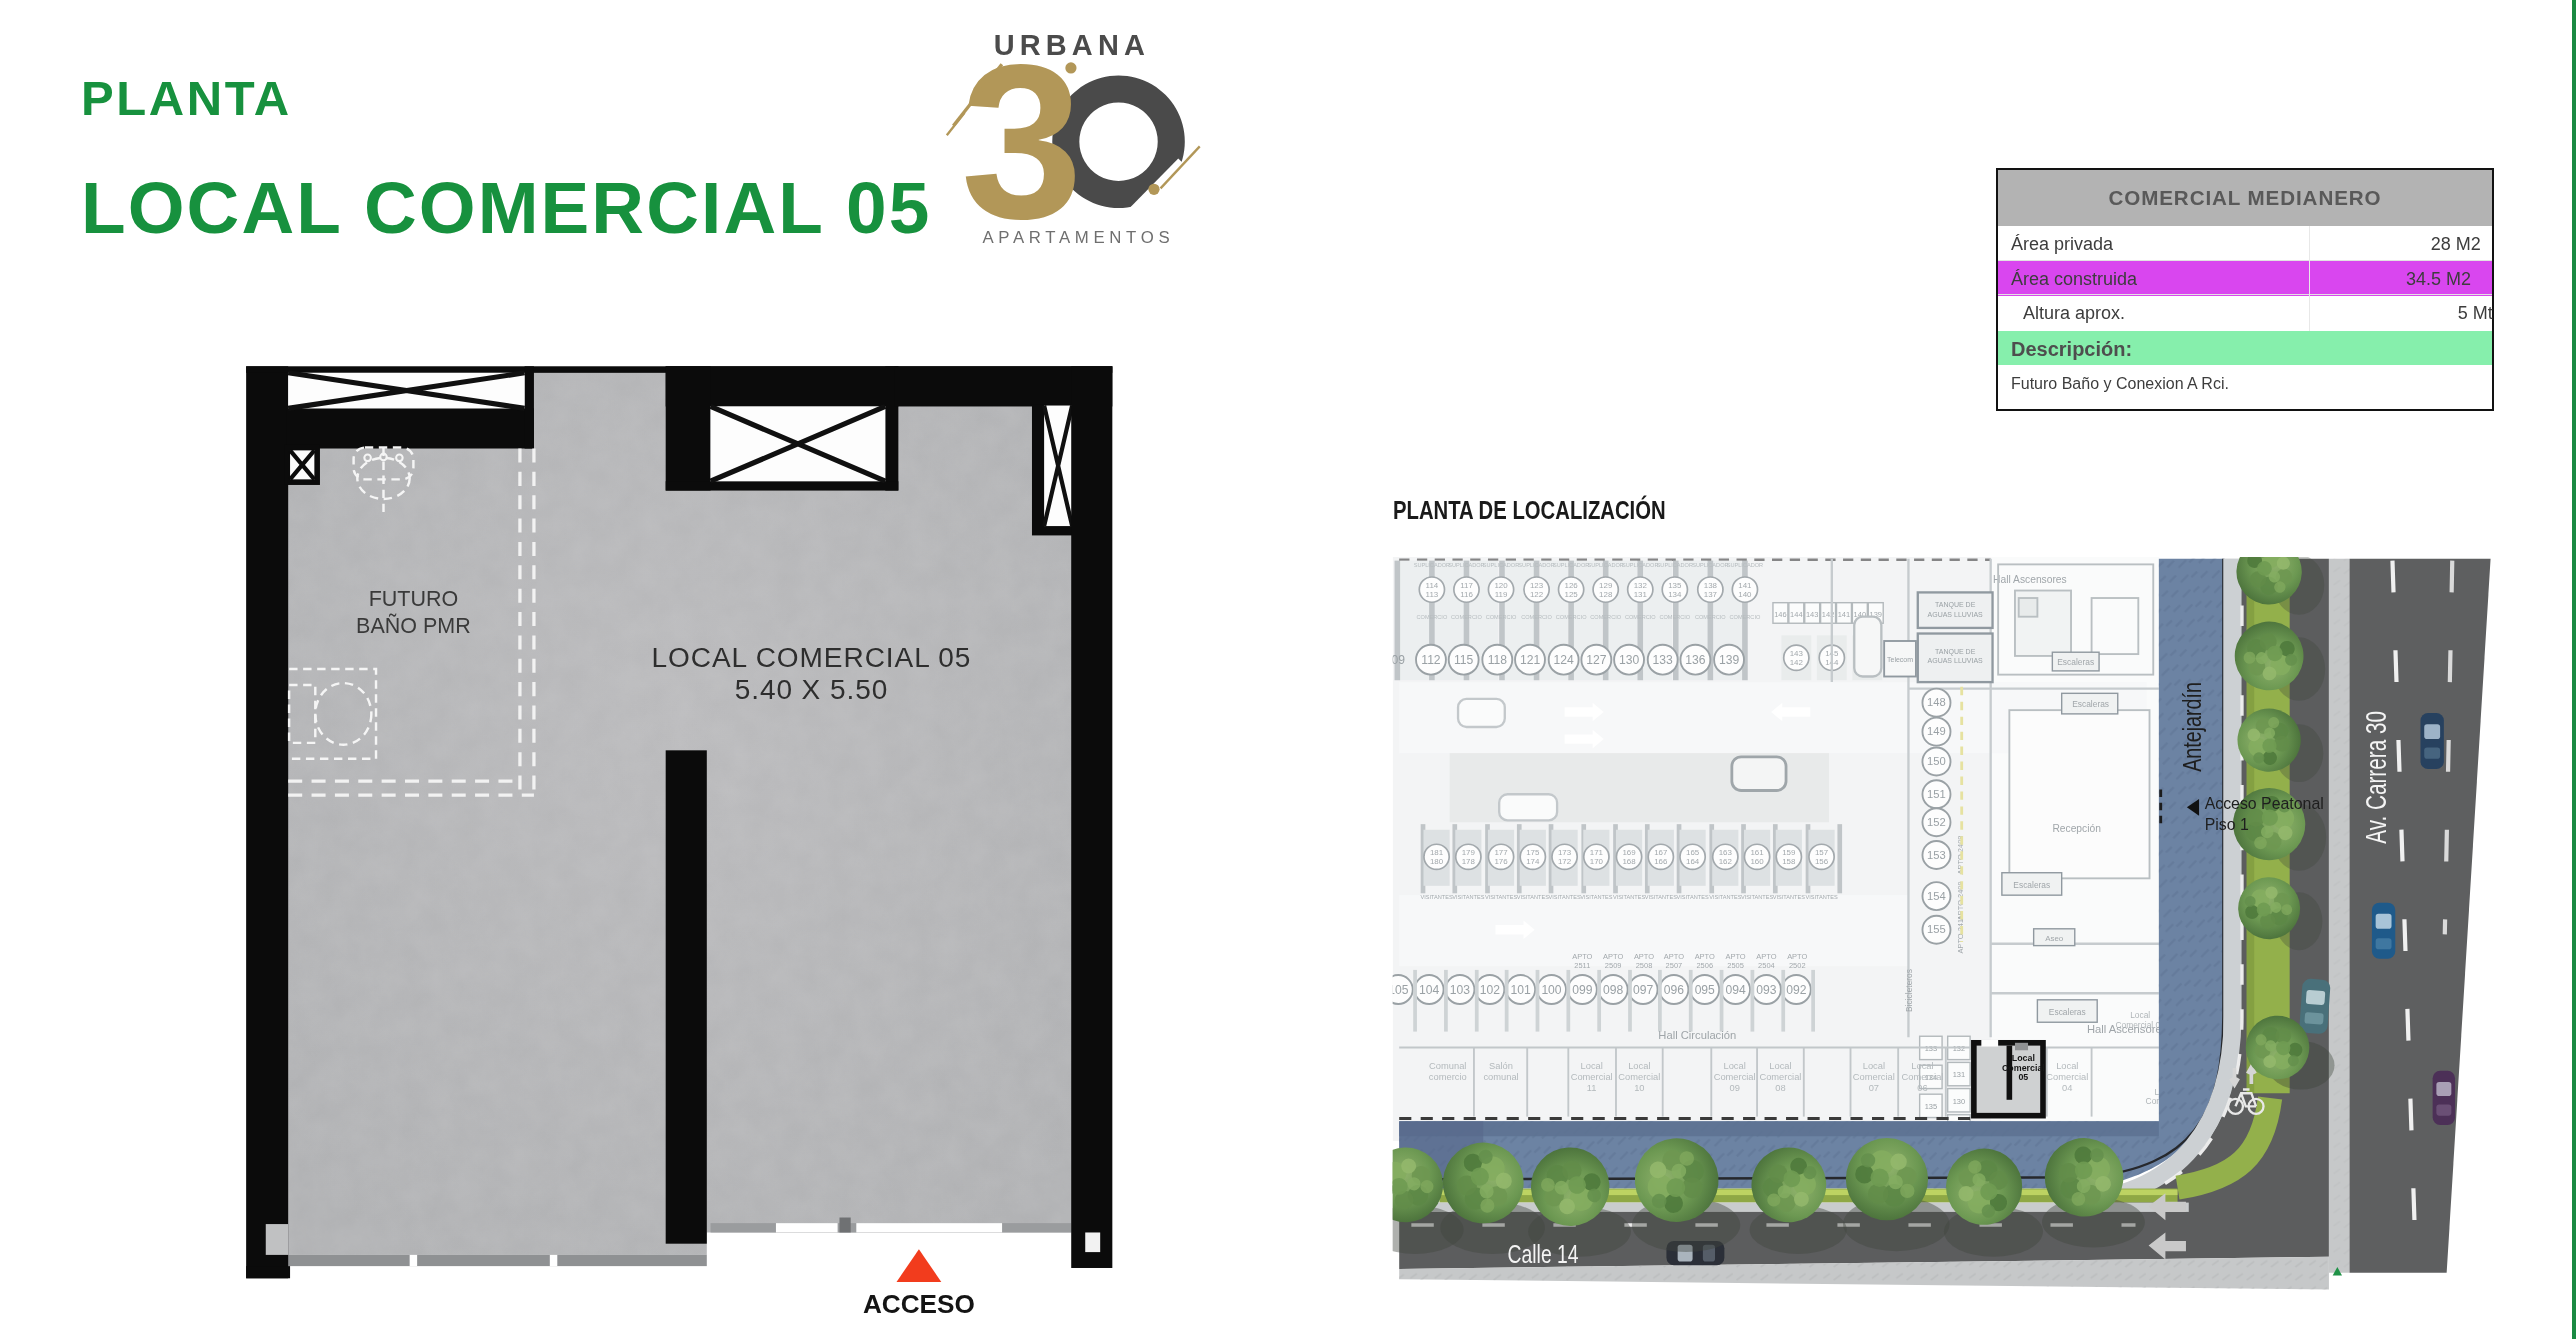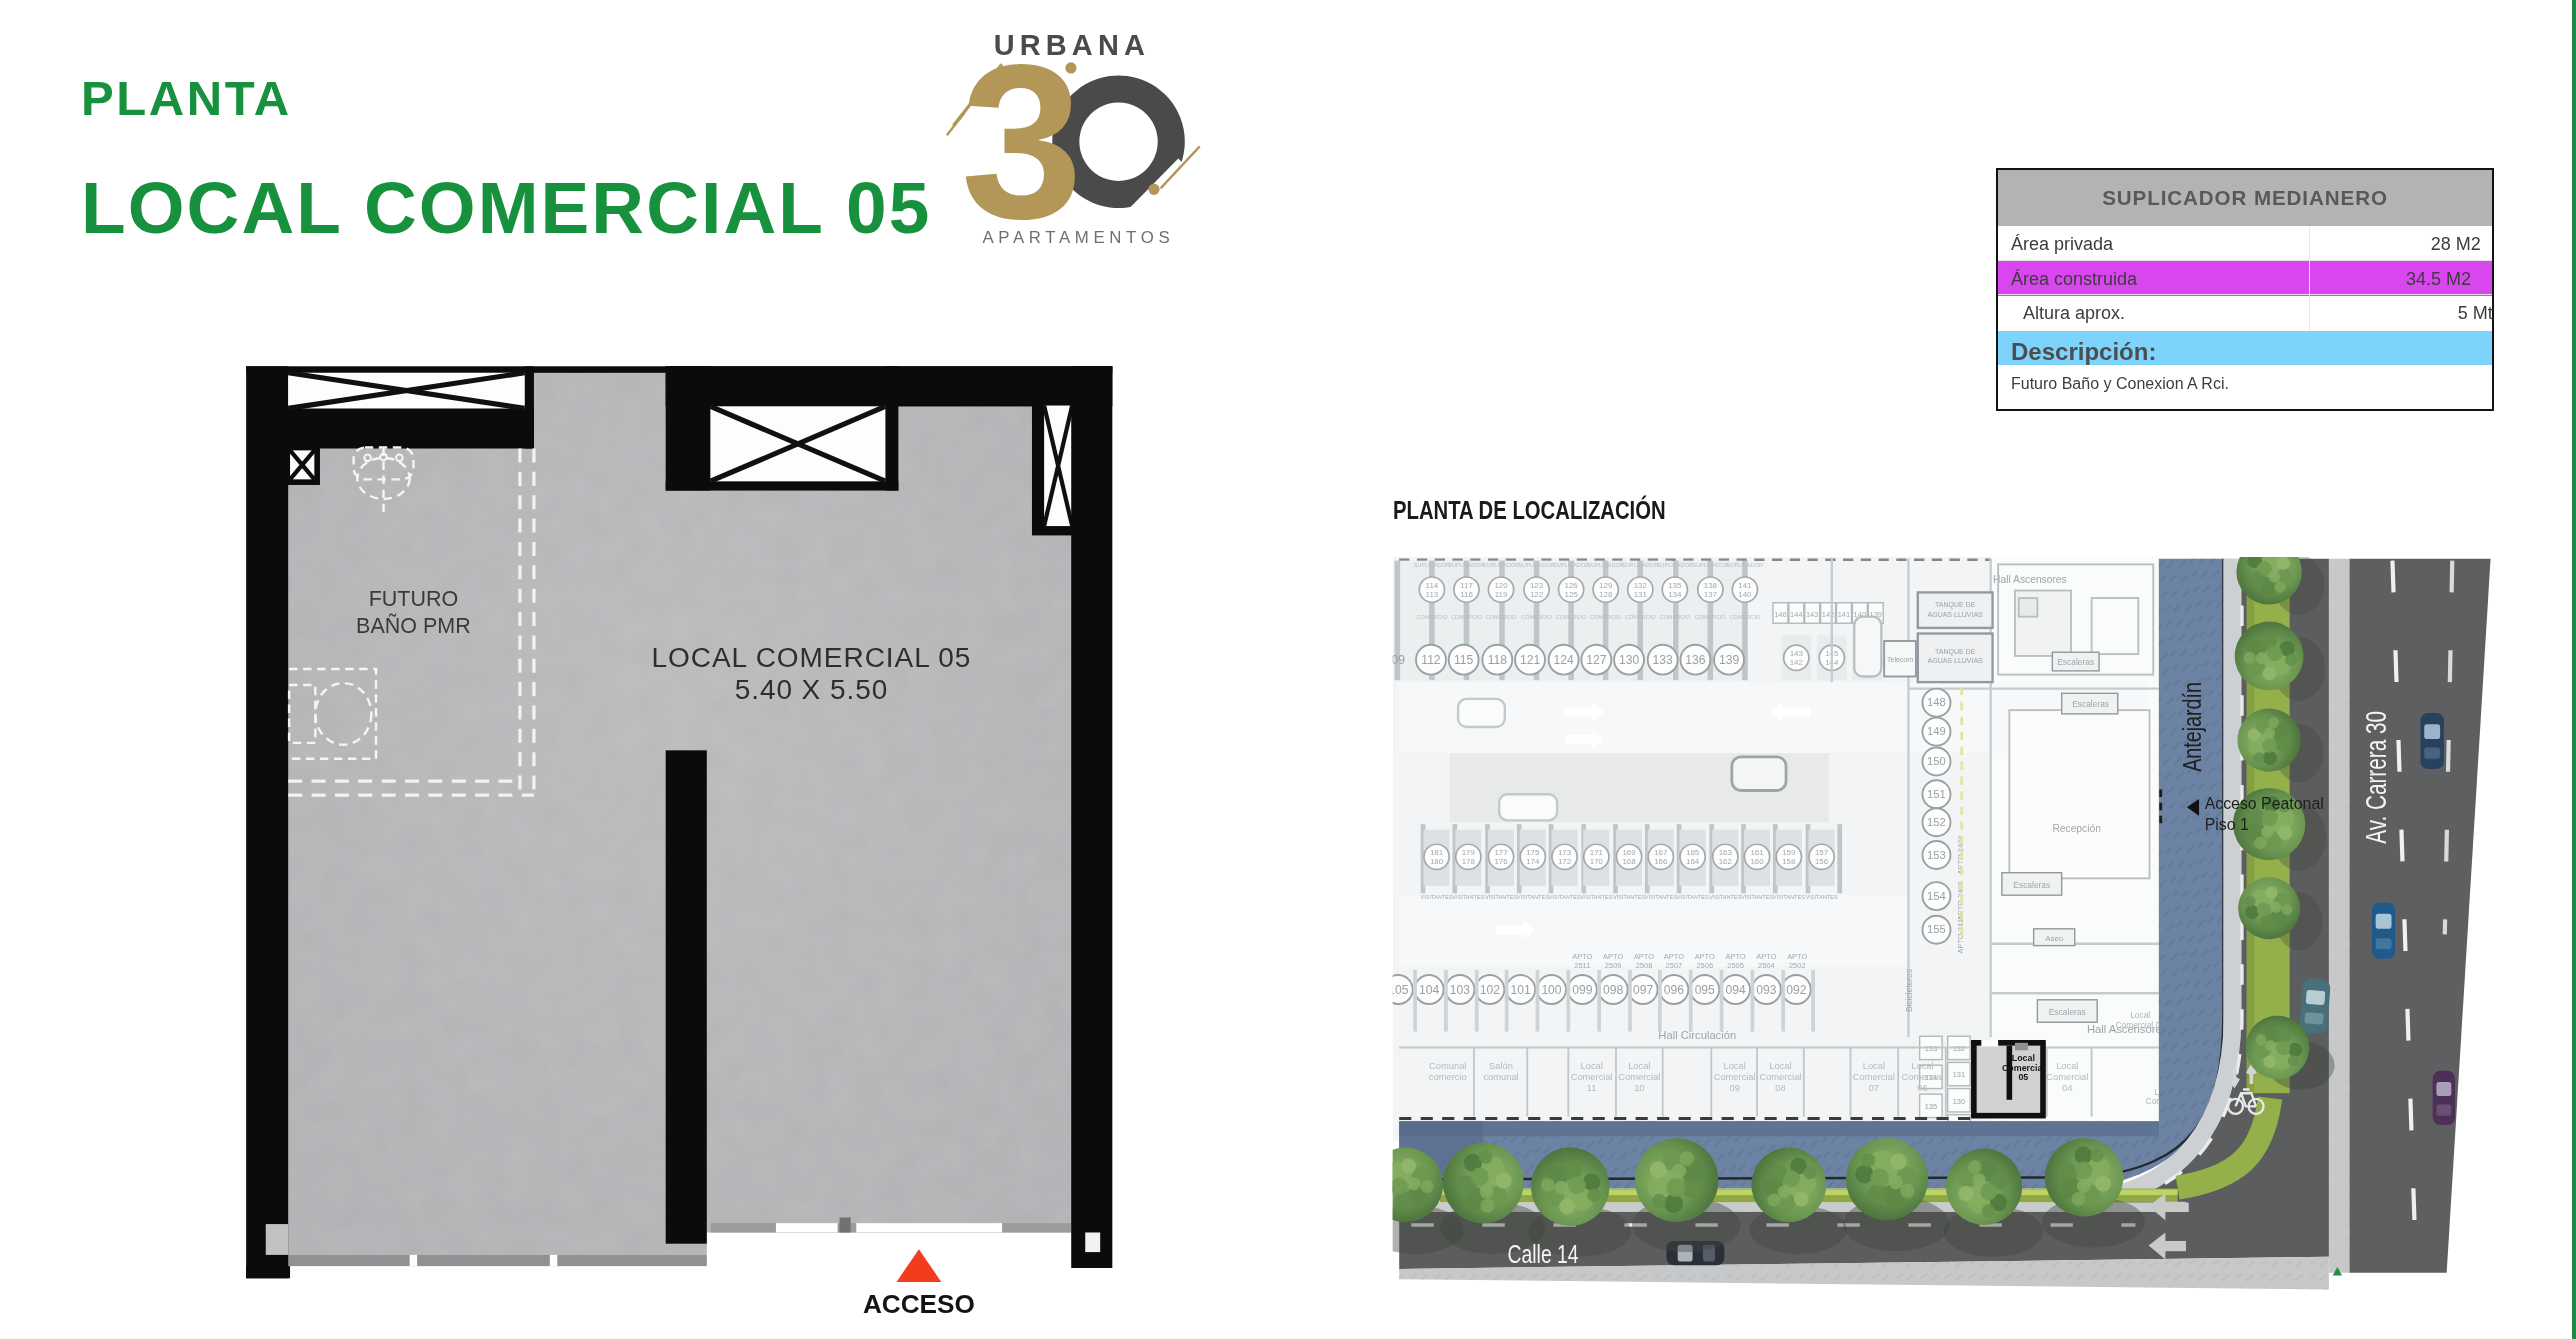--- a/index.html
+++ b/index.html
@@ -29,38 +29,38 @@
 
 <line x1="262" y1="192" x2="304" y2="147" stroke="#b29758" stroke-width="2.5"></line>
 
 <circle cx="255" cy="193" r="6" fill="#b29758"></circle>
 
 <text x="174" y="251" font-size="18" fill="#6f6f6f" letter-spacing="5" text-anchor="middle">APARTAMENTOS</text>
 </svg>
 
 <div class="abs" style="left:1996px;top:168px;width:494px;height:239px;border:2.8px solid #121212;background:#fff;">
 
-  <div class="abs" style="left:0;top:0;width:100%;height:56px;background:#b3b3b3;display:flex;align-items:center;justify-content:center;font-size:20.6px;font-weight:bold;color:#595959;letter-spacing:0.9px;">SUPLICADOR MEDIANERO</div>
+  <div class="abs" style="left:0;top:0;width:100%;height:56px;background:#b3b3b3;display:flex;align-items:center;justify-content:center;font-size:20.6px;font-weight:bold;color:#595959;letter-spacing:0.9px;">COMERCIAL MEDIANERO</div>
 
   <div class="abs" style="left:0;top:56px;width:100%;height:35px;font-size:18px;color:#3d3d3d;text-align:right;">
       <span class="abs" style="left:13px;top:7.5px">Área privada</span>
       <span class="abs" style="right:11.2px;top:7.5px">28 M2</span>
     </div>
 
   <div class="abs" style="left:0;top:91px;width:100%;height:35px;background:#d946ef;font-size:18px;color:#3d3d3d;">
       <span class="abs" style="left:13px;top:7.5px">Área construida</span>
       <span class="abs" style="right:21px;top:7.5px">34.5 M2</span>
     </div>
 
   <div class="abs" style="left:0;top:125px;width:100%;height:36px;font-size:18px;color:#3d3d3d;margin-left:12px;">
       <span class="abs" style="left:13px;top:7.5px">Altura aprox.</span>
       <span class="abs" style="right:11.2px;top:7.5px">5 Mt</span>
     </div>
 
-  <div class="abs" style="left:0;top:161px;width:100%;height:34px;background:#7dd3fc;font-size:24px;font-weight:bold;color:#4e4e4e;text-align:center;">
+  <div class="abs" style="left:0;top:161px;width:100%;height:34px;background:#86efac;font-size:20px;font-weight:bold;color:#4e4e4e;text-align:center;">
       <span class="abs" style="left:13px;top:6.5px">Descripción:</span>
     </div>
 
   <div class="abs" style="left:0;top:194px;width:100%;height:45px;font-size:16px;color:#3d3d3d;">
       <span class="abs" style="left:13px;top:11.2px">Futuro Baño y Conexion A Rci.</span>
     </div>
 
   <div class="abs" style="left:0;top:90px;width:100%;height:0.9px;background:#e2e2e2;"></div>
   <div class="abs" style="left:0;top:124px;width:100%;height:0.9px;background:#e2e2e2;"></div>
   <div class="abs" style="left:311px;top:56px;width:0.9px;height:105px;background:#e8e8e8;"></div>

